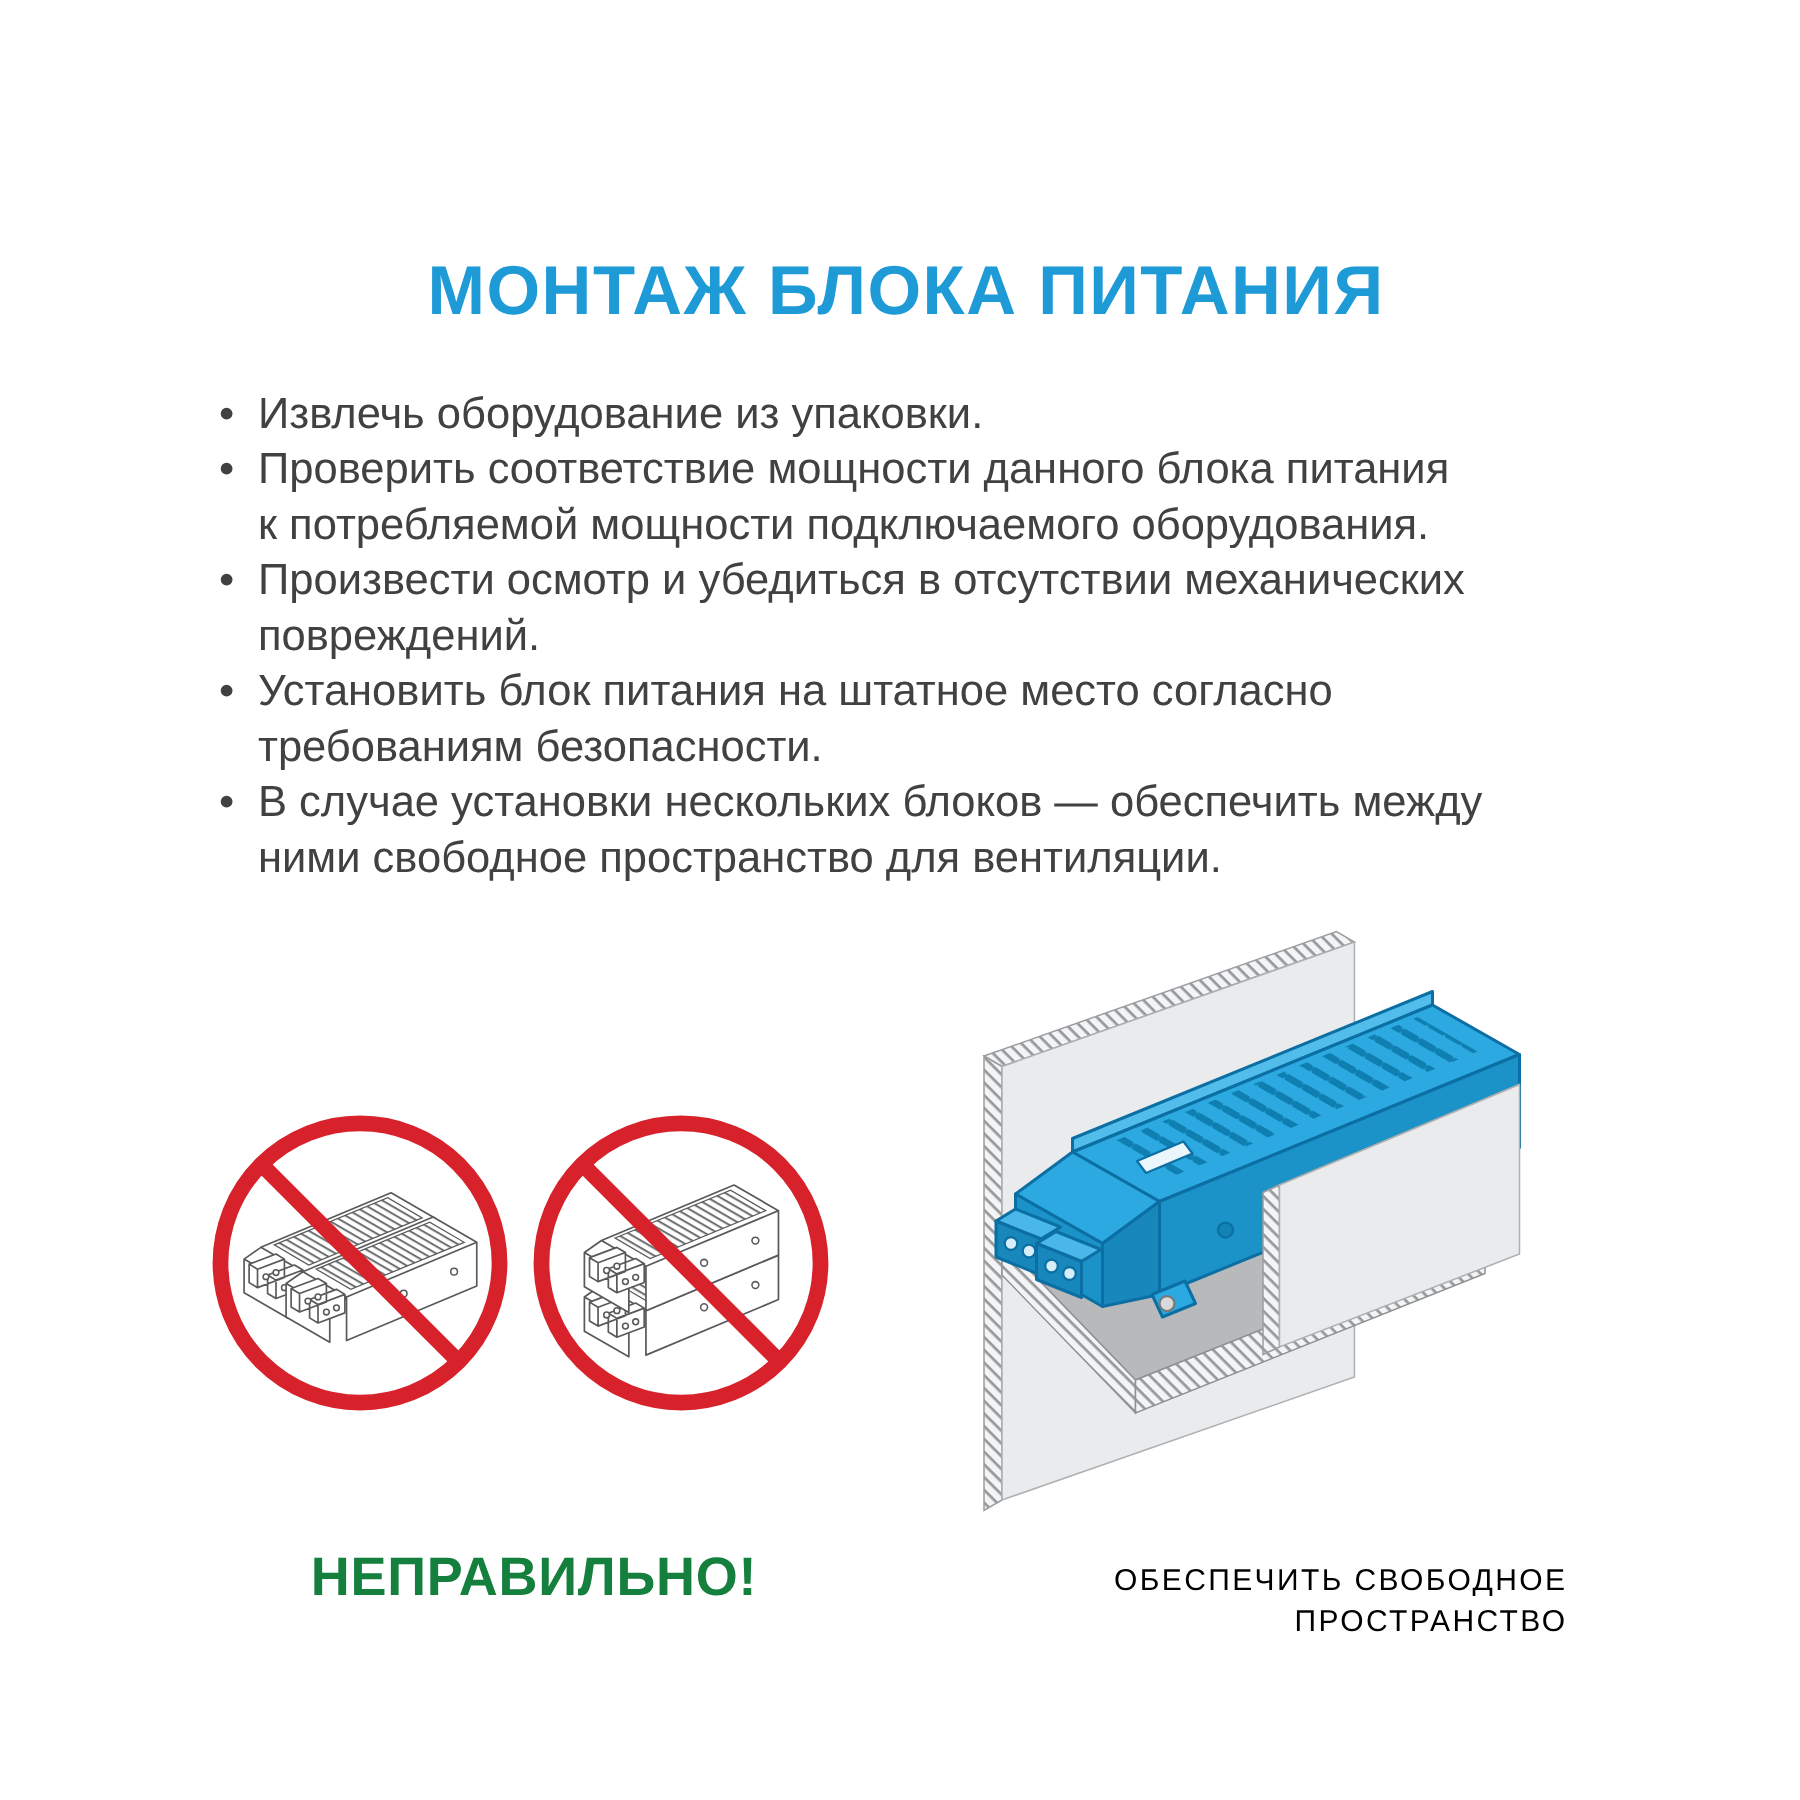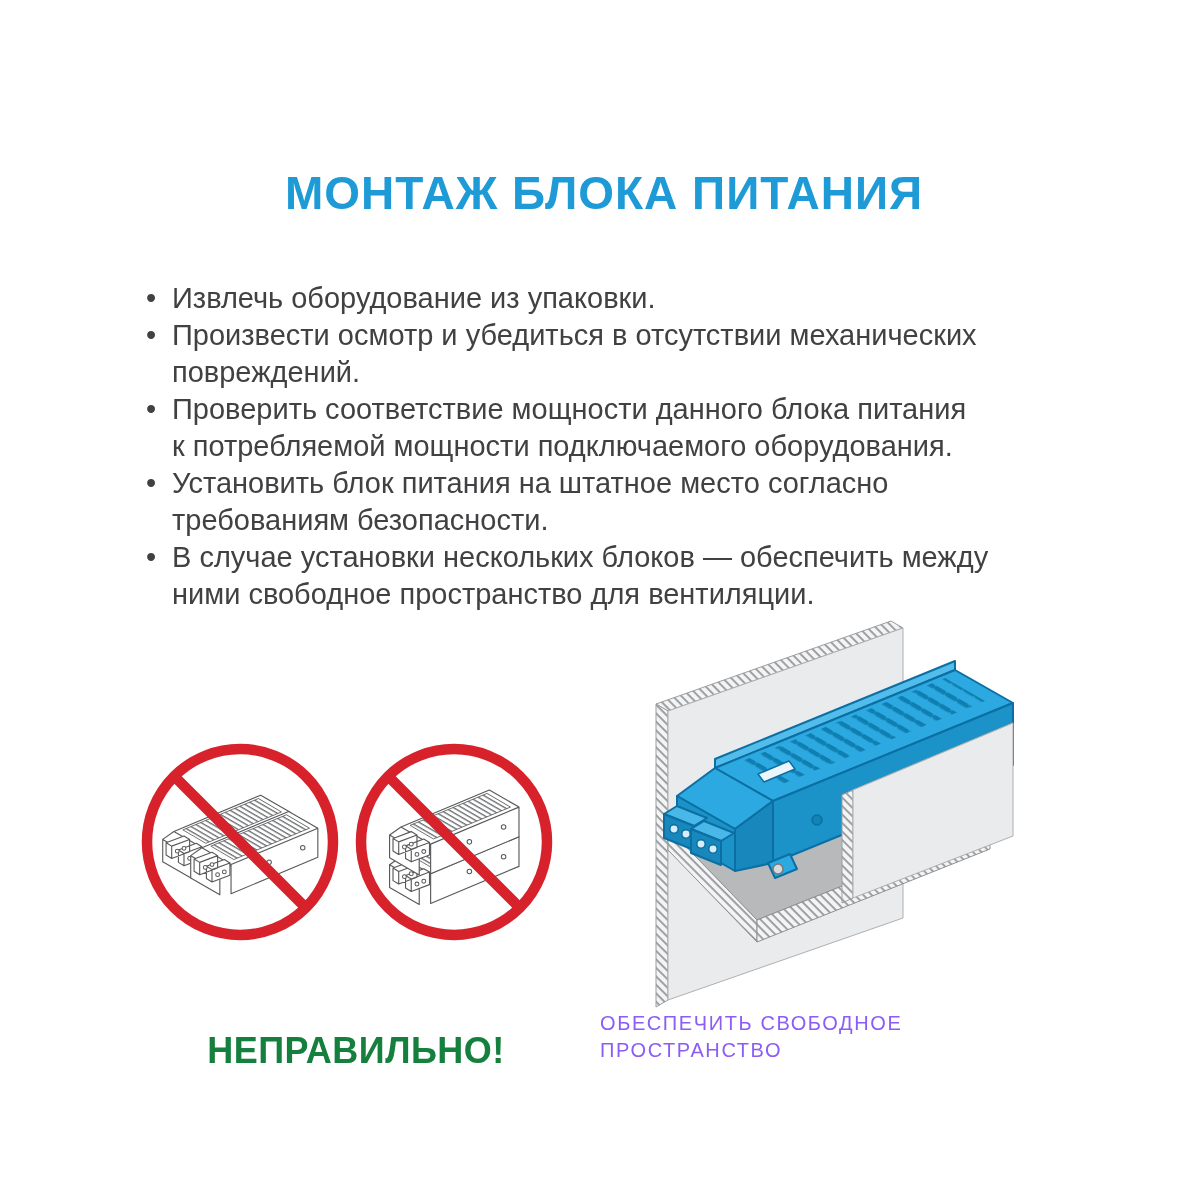--- a/index.html
+++ b/index.html
@@ -5,34 +5,34 @@
   html,body{margin:0;padding:0;background:#ffffff;}
   .page{
     position:relative;width:1200px;height:1200px;background:#ffffff;
     font-family:"Liberation Sans", sans-serif;overflow:hidden;
   }
   .title{
     position:absolute;left:0;top:162px;width:1200px;text-align:center;
     font-size:46px;font-weight:bold;letter-spacing:1px;color:#1E9AD7;margin:4px;
   }
   .instructions{
-    position:absolute;left:144px;top:280px;width:910px;margin:0;padding:0;list-style:none;
+    position:absolute;left:144px;top:258px;width:910px;margin:0;padding:0;list-style:none;
     font-size:29px;line-height:37px;color:#414042;
   }
   .instructions li{position:relative;padding-left:28px;margin:0;}
   .instructions li::before{
     content:"\2022";position:absolute;left:2px;top:0;color:#414042;
   }
   .wrong-label{
     position:absolute;left:356px;top:1030px;transform:translateX(-50%);
     font-size:36px;font-weight:bold;letter-spacing:0.5px;color:#15803d;white-space:nowrap;
   }
   .caption{
-    position:absolute;left:600px;top:1010px;width:445px;text-align:left;
-    font-size:20px;line-height:27px;letter-spacing:1.6px;color:#8b5cf6;
+    position:absolute;left:600px;top:1041px;width:445px;text-align:right;
+    font-size:20px;line-height:27px;letter-spacing:1.6px;color:#000000;
   }
   .no-icon-1{position:absolute;left:140px;top:742px;}
   .no-icon-2{position:absolute;left:354px;top:742px;}
   .scene{position:absolute;left:620px;top:608px;}
   svg{display:block;}
   .lf{fill:#ffffff;stroke:#58595B;stroke-width:2;stroke-linejoin:round;}
   .scr{fill:#ffffff;stroke:#58595B;stroke-width:1.8;}
   .ring{fill:none;stroke:#D7222B;stroke-width:10.5;}
   .slash{stroke:#D7222B;stroke-width:10.5;}
 </style>
@@ -41,26 +41,26 @@
 
 <div class="page">
 
   <h1 class="title">МОНТАЖ БЛОКА ПИТАНИЯ</h1>
 
   <ul class="instructions">
     <li>
       <div>Извлечь оборудование из упаковки.</div>
     </li>
     <li>
+      <div>Проверить соответствие мощности данного блока питания</div>
+      <div>к потребляемой мощности подключаемого оборудования.</div>
+    </li>
+    <li>
       <div>Произвести осмотр и убедиться в отсутствии механических</div>
       <div>повреждений.</div>
-    </li>
-    <li>
-      <div>Проверить соответствие мощности данного блока питания</div>
-      <div>к потребляемой мощности подключаемого оборудования.</div>
     </li>
     <li>
       <div>Установить блок питания на штатное место согласно</div>
       <div>требованиям безопасности.</div>
     </li>
     <li>
       <div>В случае установки нескольких блоков — обеспечить между</div>
       <div>ними свободное пространство для вентиляции.</div>
     </li>
   </ul>

